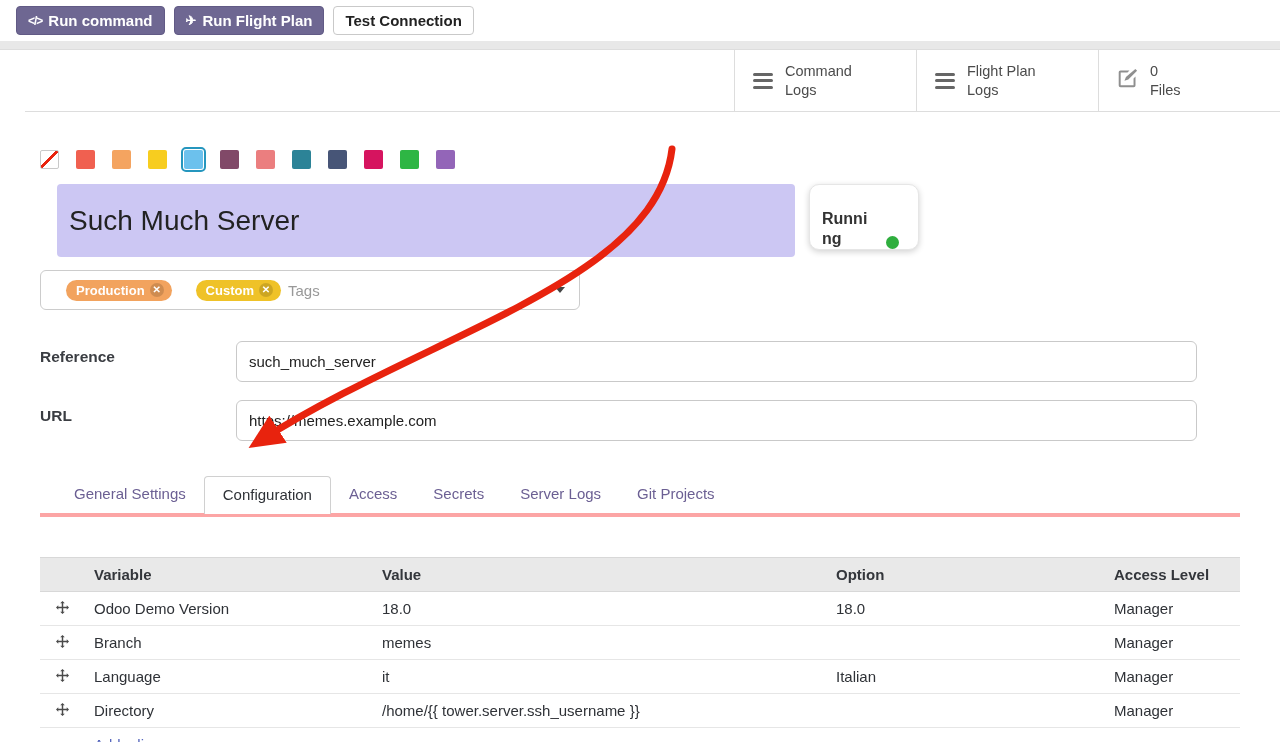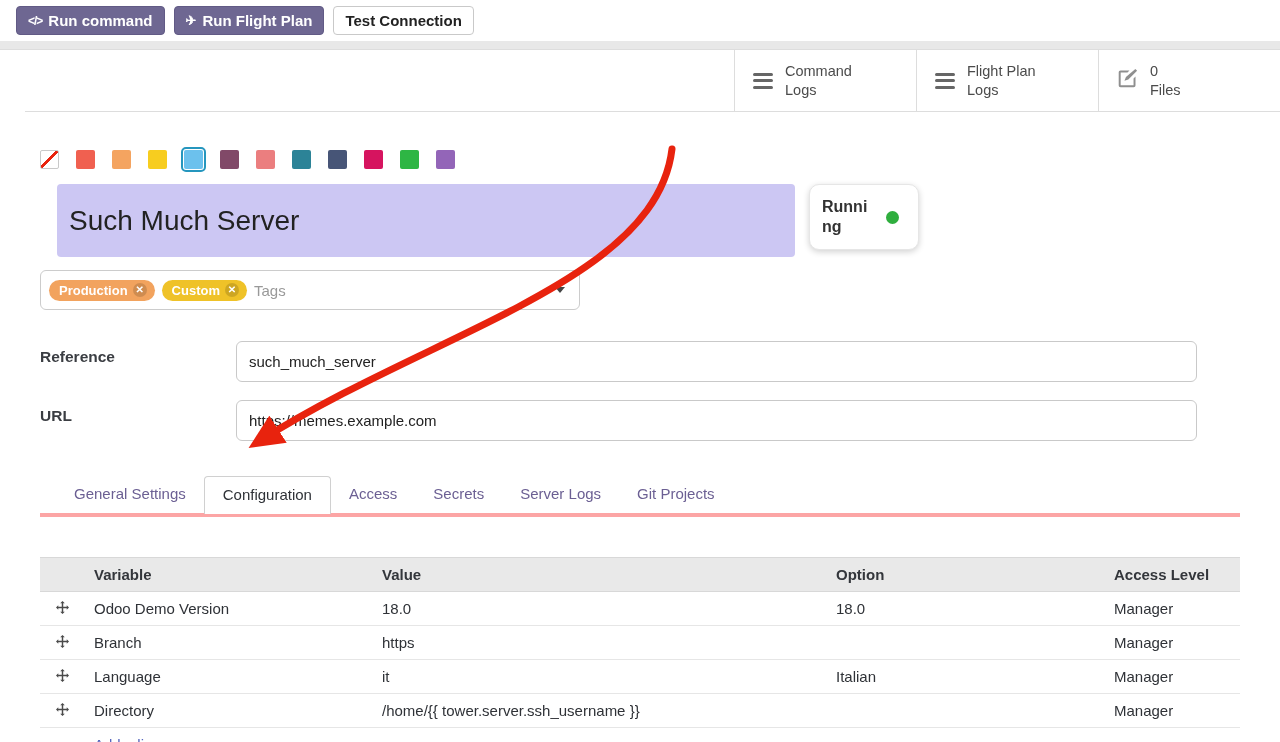--- a/index.html
+++ b/index.html
@@ -34,28 +34,28 @@
   .palette { display: flex; gap: 17px; margin-top: 38px; }
   .swatch { width: 19px; height: 19px; border-radius: 2px; cursor: pointer; display: inline-block; }
   .swatch.none { background: #fff linear-gradient(135deg, transparent 43%, var(--arrow, #e8230e) 43%, var(--arrow, #e8230e) 55%, transparent 55%);
                  border: 1px solid #c9c9c9; }
   .swatch.selected { outline: 2px solid #2596be; outline-offset: 1px; }
 
   .title-row { display: flex; margin-top: 15px; gap: 14px; align-items: flex-start; margin-left: 17px; }
   .name-input { width: 738px; height: 73px; background: var(--title_highlight, #ccc7f3); border: none; border-radius: 4px;
                 font-size: 28px; color: #222; padding: 0 12px; font-family: inherit; outline: none; }
   .status-card { width: 110px; height: 66px; background: #fff; border: 1px solid #e6e6e6; border-radius: 10px;
-                 box-shadow: 0 2px 6px rgba(0,0,0,0.18); display: flex; align-items: center; padding: 0 12px; gap: 9px; cursor: pointer; }
+                 box-shadow: 0 2px 6px rgba(0,0,0,0.18); display: flex; align-items: flex-end; padding: 0 12px; gap: 9px; cursor: pointer; }
   .status-text { font-size: 16px; font-weight: 700; color: #333; width: 55px; word-break: break-all; line-height: 1.25; }
   .status-dot { width: 13px; height: 13px; border-radius: 50%; flex: none; }
 
   .tags-box { width: 540px; height: 40px; border: 1px solid #ccc; border-radius: 6px; margin-top: 13px;
               display: flex; align-items: center; padding: 0 14px 0 8px; gap: 7px; background: #fff; }
   .tag-pill { color: #fff; font-weight: 700; font-size: 13px; border-radius: 11px; padding: 3px 8px 3px 10px;
-              display: inline-flex; align-items: center; gap: 5px; }
+              display: inline-flex; align-items: center; gap: 5px; margin-left: 17px; }
   .tag-x { width: 14px; height: 14px; border-radius: 50%; background: rgba(0,0,0,0.14); color: #fff; font-size: 10px;
            display: flex; align-items: center; justify-content: center; cursor: pointer; line-height: 1; }
   .tags-ph { color: #999; font-size: 15px; }
   .caret { margin-left: auto; width: 0; height: 0; border-left: 5px solid transparent; border-right: 5px solid transparent;
            border-top: 6px solid #444; cursor: pointer; }
 
   .fields { margin-top: 22px; }
   .field-row { display: flex; align-items: center; margin-bottom: 9px; padding-right: 43px; }
   .field-label { width: 196px; font-size: 15.5px; font-weight: 700; color: #3a3d42; flex: none; }
   .field-input { flex: 1; height: 41px; border: 1px solid #c9c9c9; border-radius: 6px; font-size: 15px; color: #222;
@@ -221,21 +221,21 @@
         <td>18.0</td>
         <td>Manager</td>
       </tr>
       <tr>
         <td class="handle-cell">
           <svg width="13" height="13" viewBox="0 0 16 16" fill="#4a4a4a">
               <path d="M8 0 L10.8 2.8 H8.9 V7.1 H13.2 V5.2 L16 8 L13.2 10.8 V8.9 H8.9 V13.2 H10.8 L8 16 L5.2 13.2 H7.1 V8.9 H2.8 V10.8 L0 8 L2.8 5.2 V7.1 H7.1 V2.8 H5.2 Z"></path>
             </svg>
         </td>
         <td>Branch</td>
-        <td>https</td>
+        <td>memes</td>
         <td></td>
         <td>Manager</td>
       </tr>
       <tr>
         <td class="handle-cell">
           <svg width="13" height="13" viewBox="0 0 16 16" fill="#4a4a4a">
               <path d="M8 0 L10.8 2.8 H8.9 V7.1 H13.2 V5.2 L16 8 L13.2 10.8 V8.9 H8.9 V13.2 H10.8 L8 16 L5.2 13.2 H7.1 V8.9 H2.8 V10.8 L0 8 L2.8 5.2 V7.1 H7.1 V2.8 H5.2 Z"></path>
             </svg>
         </td>
         <td>Language</td>

